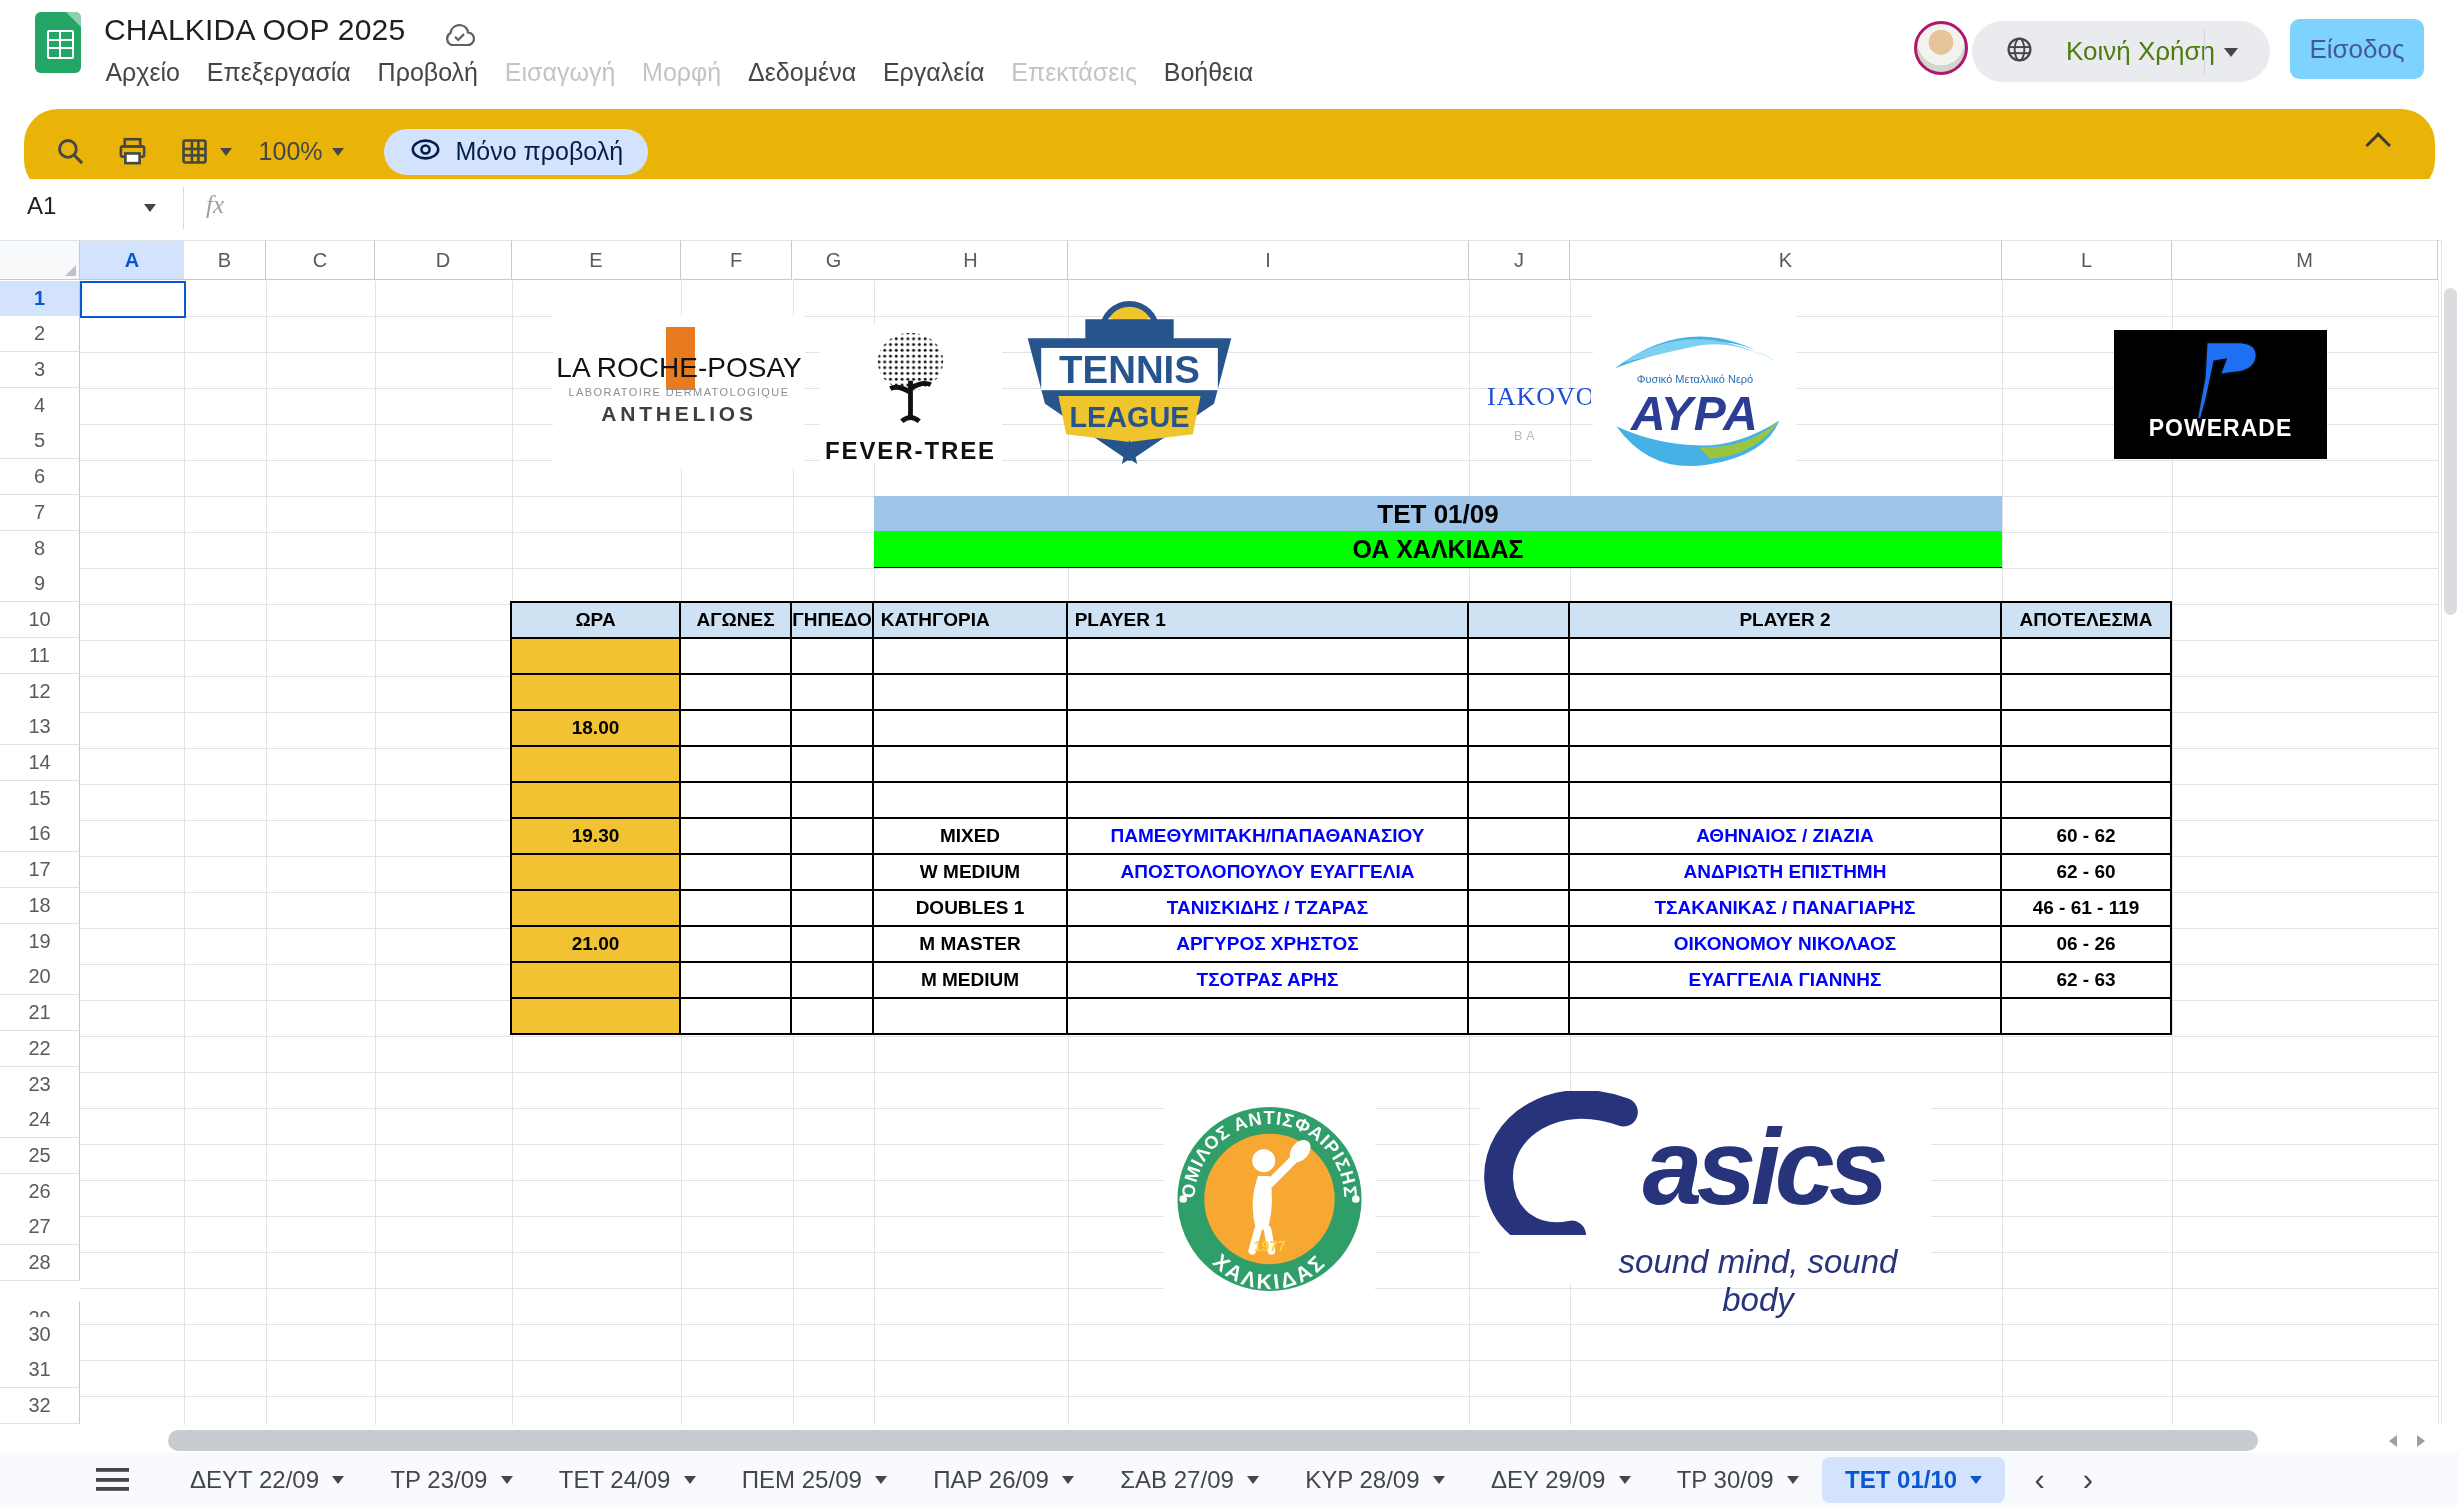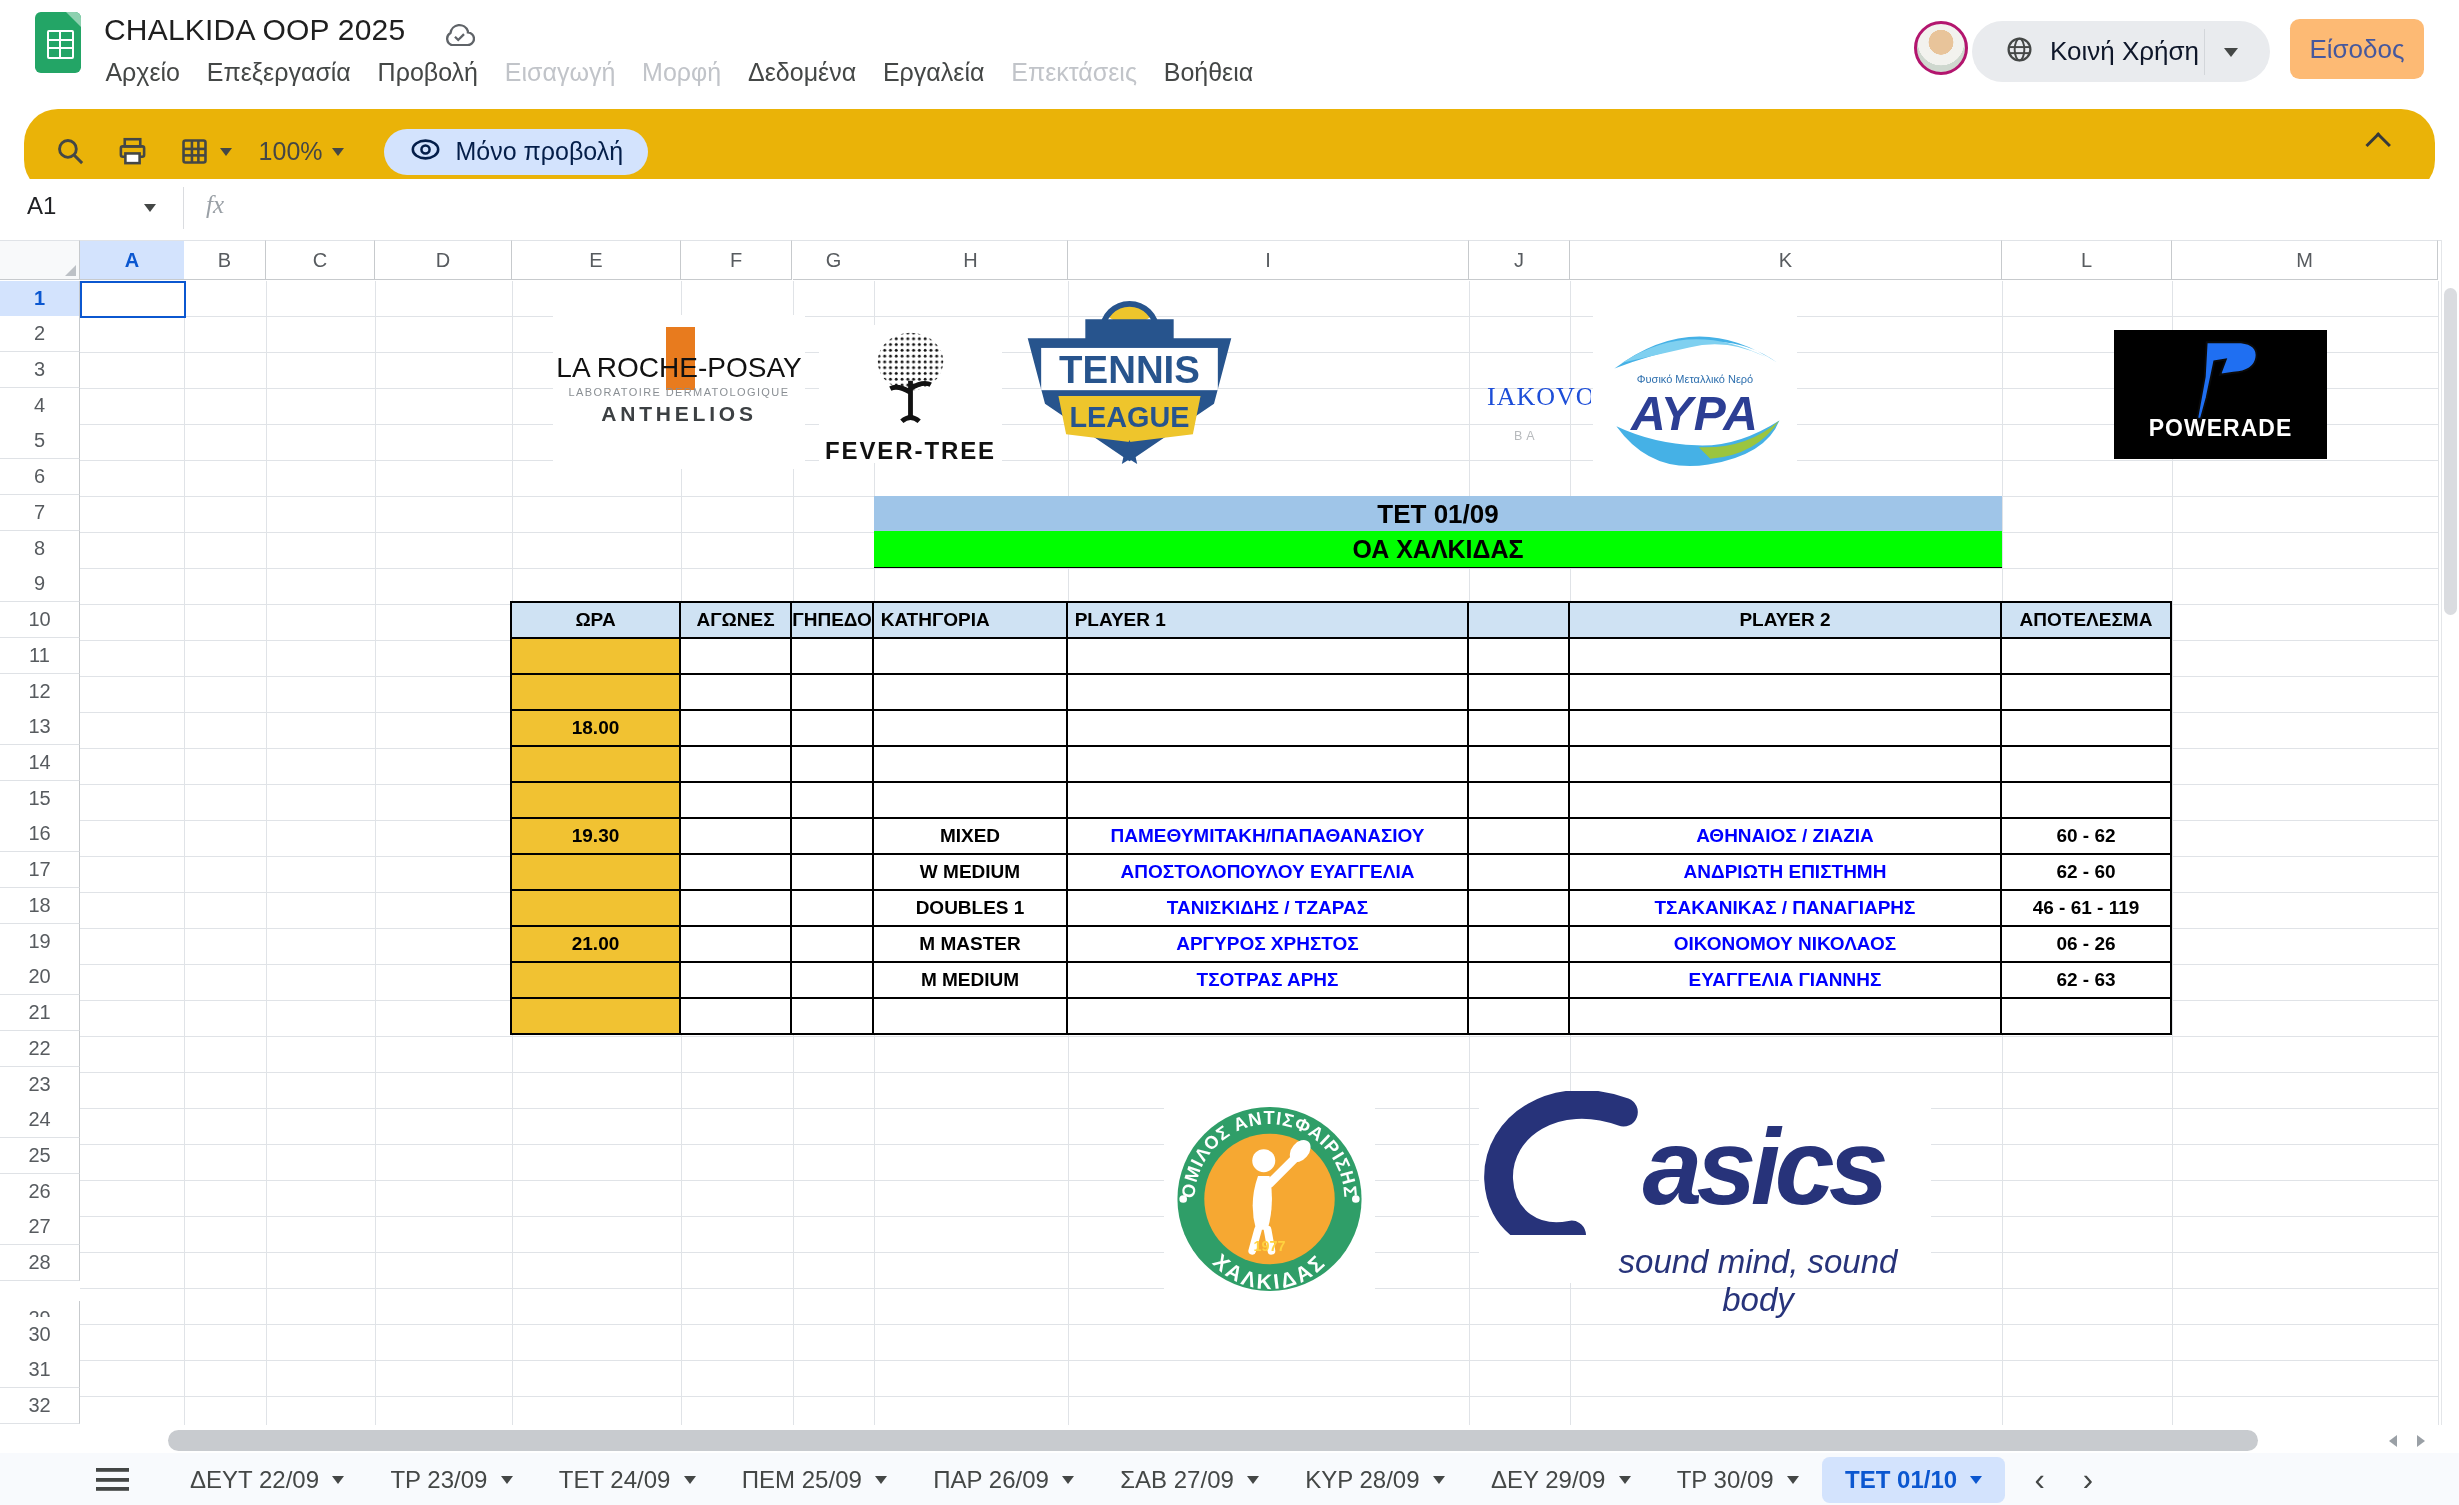--- a/index.html
+++ b/index.html
@@ -22,25 +22,25 @@
   #cloud-icon{left:444px;top:21px;color:#5f6368;}
   #menubar{left:92px;top:54px;height:37px;display:flex;align-items:center;}
   .menu-item{padding:0 13.4px;font-size:25px;color:#444746;line-height:37px;border-radius:5.8px;}
   .menu-item.disabled{color:#c1c4c9;}
   #avatar{left:1914px;top:21px;width:54px;height:54px;border-radius:50%;
       border:3.8px solid #b3156e;box-sizing:border-box;
       background:radial-gradient(circle at 50% 38%,#e8c49a 0 32%,#f2f2ee 33% 60%,#cfd8cf 61%);}
   #share-btn{left:1972px;top:21px;width:298px;height:61px;background:#e9ebee;border-radius:31px;
       display:flex;align-items:center;}
   #share-btn .globe{margin-left:33px;color:#444746;}
-  #share-label{margin-left:16px;font-size:26px;color:#0f172a;}
+  #share-label{margin-left:32px;font-size:26px;color:#4d7c0f;}
   #share-divider{position:absolute;left:232px;top:7.7px;width:1px;height:46px;background:#d3d6da;}
   #share-caret{position:absolute;left:252px;top:27px;width:0;height:0;
       border-left:7.7px solid transparent;border-right:7.7px solid transparent;border-top:9.6px solid #444746;}
-  #signin-btn{left:2290px;top:19px;width:134px;height:60px;background:#fdba74;border-radius:9.6px;
+  #signin-btn{left:2290px;top:19px;width:134px;height:60px;background:#7dd3fc;border-radius:9.6px;
       display:flex;align-items:center;justify-content:center;font-size:26px;color:#46589d;}
 
   
   #toolbar{left:24px;top:109px;width:2411px;height:85px;background:#eab308;border-radius:34px;
       display:flex;align-items:center;}
   .tool-icon{margin-left:31px;width:31px;height:31px;color:#444746;flex:0 0 auto;}
   .tool-caret{width:0;height:0;border-left:6.7px solid transparent;border-right:6.7px solid transparent;
       border-top:8.6px solid #444746;margin-left:9.6px;}
   #zoom-select{margin-left:27px;font-size:25px;color:#444746;}
   #view-chip{margin-left:40px;height:46px;background:#d3e3fd;border-radius:23px;

